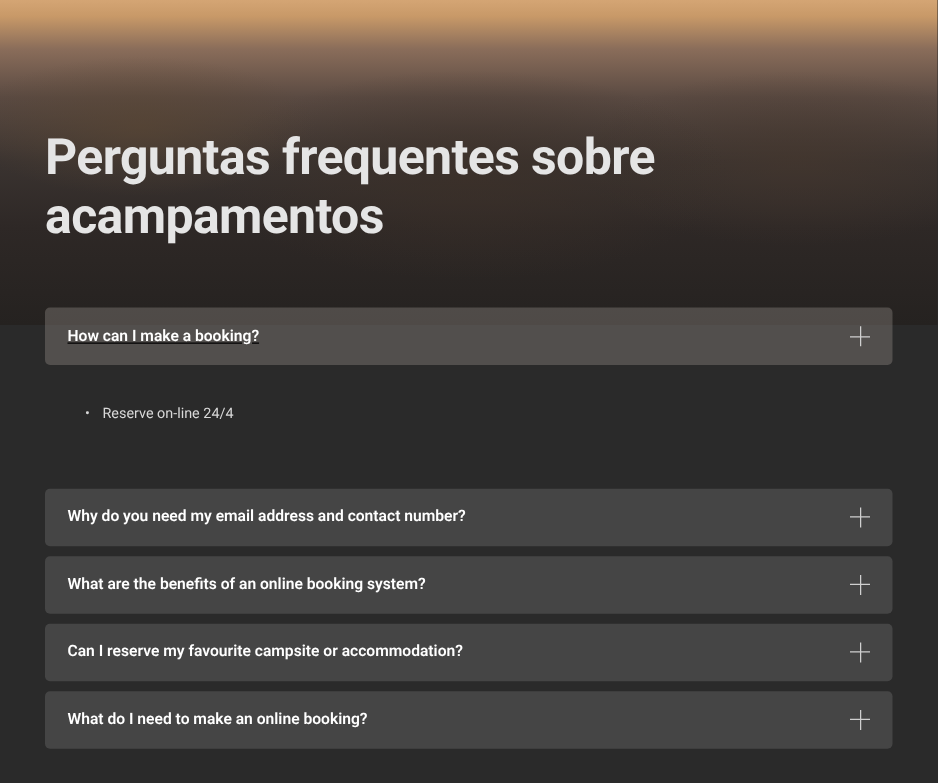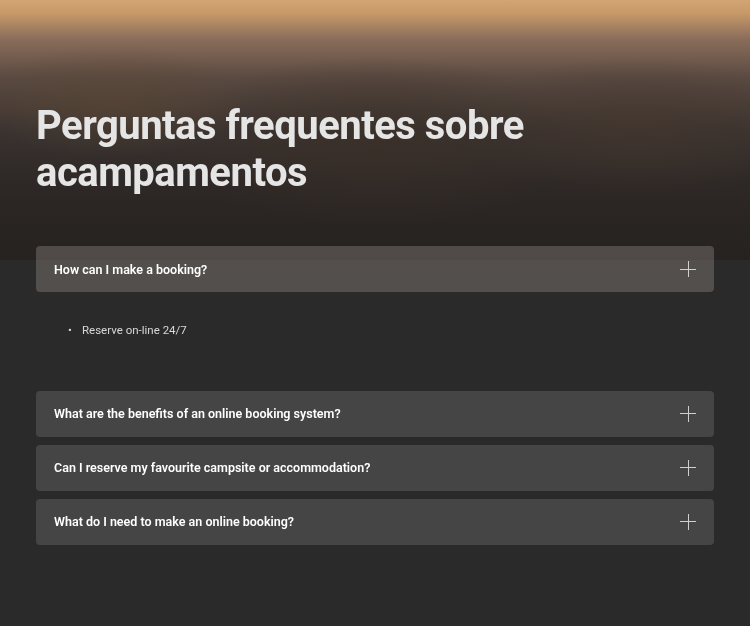--- a/index.html
+++ b/index.html
@@ -73,20 +73,21 @@
       border-radius: 4px;
       padding: 15px 18px;
       display: flex;
       justify-content: space-between;
       align-items: center;
       cursor: pointer;
     }
     
     .accordion-item.first {
       background: rgba(130, 125, 120, 0.45);
+      text-decoration: underline;
     }
     
     .accordion-question {
       color: #ffffff;
       font-size: 12.5px;
       font-weight: 600;
     }
     
     .plus-icon {
       width: 16px;
@@ -157,25 +158,29 @@
 
   <div class="accordion">
 
     <div class="accordion-item first">
       <span class="accordion-question">How can I make a booking?</span>
       <span class="plus-icon"></span>
     </div>
 
     <div class="accordion-content">
       <ul>
-        <li>Reserve on-line 24/7</li>
+        <li>Reserve on-line 24/4</li>
       </ul>
     </div>
 
     <div class="accordion-group">
+      <div class="accordion-item">
+        <span class="accordion-question">Why do you need my email address and contact number?</span>
+        <span class="plus-icon"></span>
+      </div>
 
       <div class="accordion-item">
         <span class="accordion-question">What are the benefits of an online booking system?</span>
         <span class="plus-icon"></span>
       </div>
 
       <div class="accordion-item">
         <span class="accordion-question">Can I reserve my favourite campsite or accommodation?</span>
         <span class="plus-icon"></span>
       </div>

